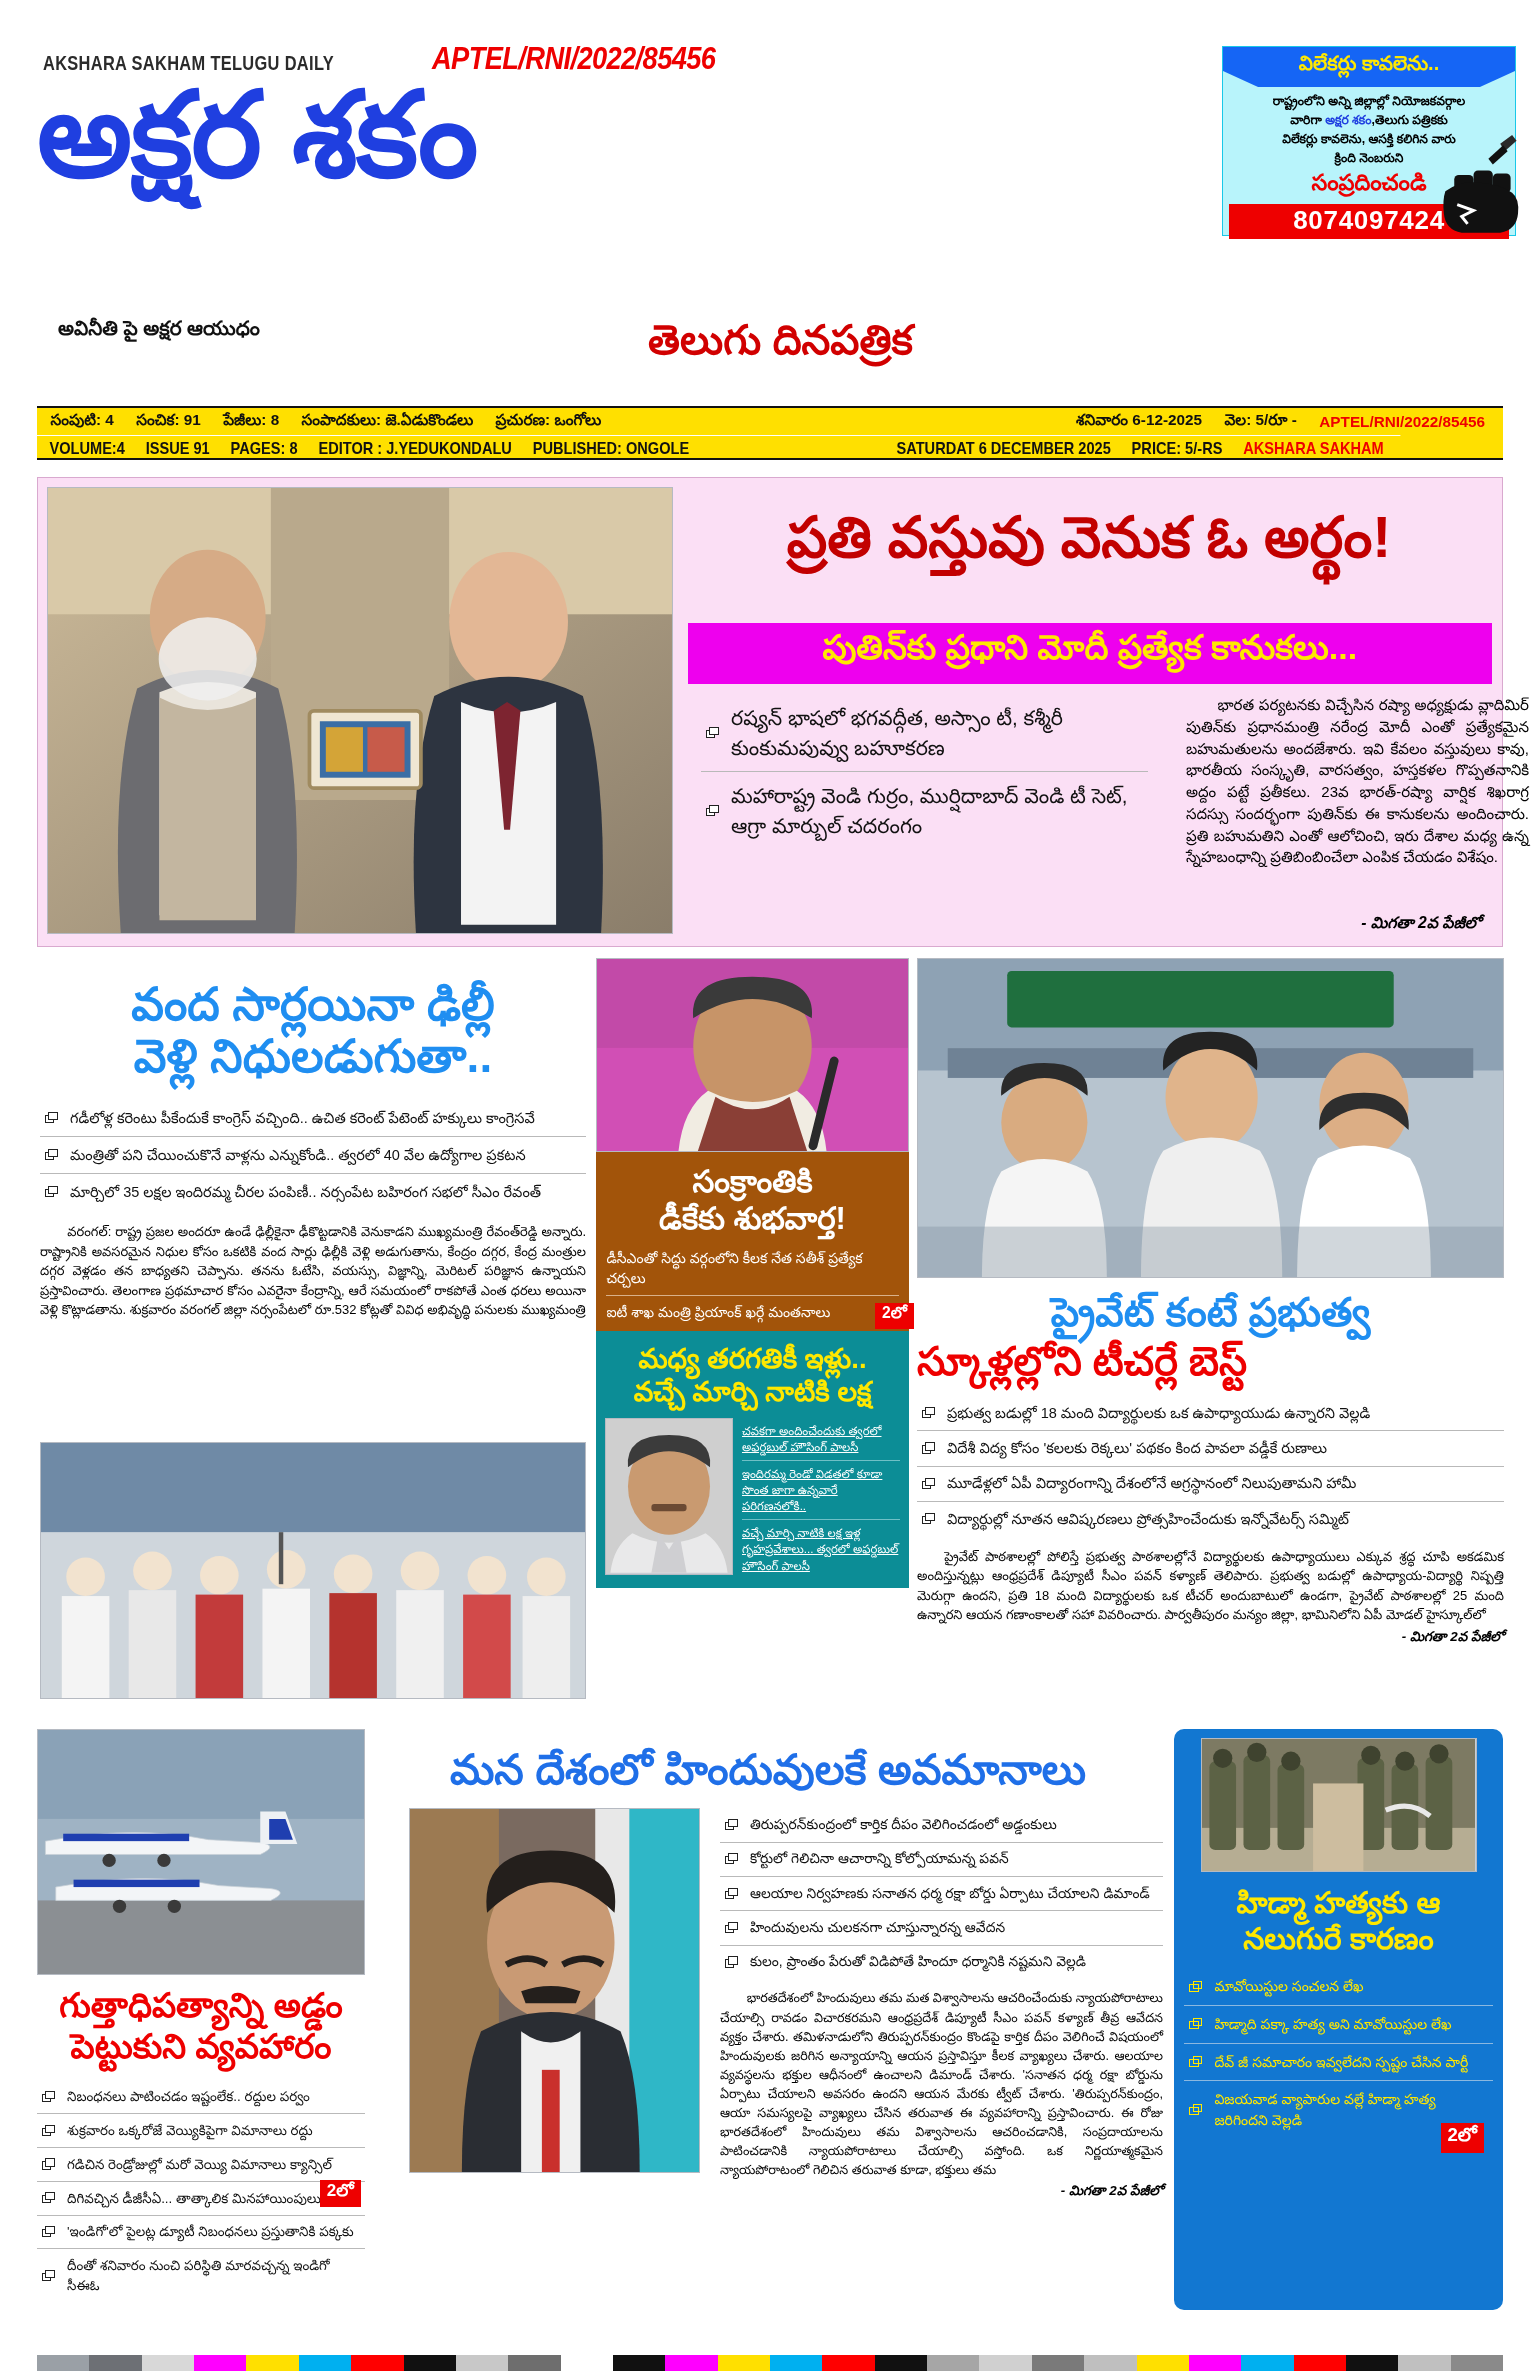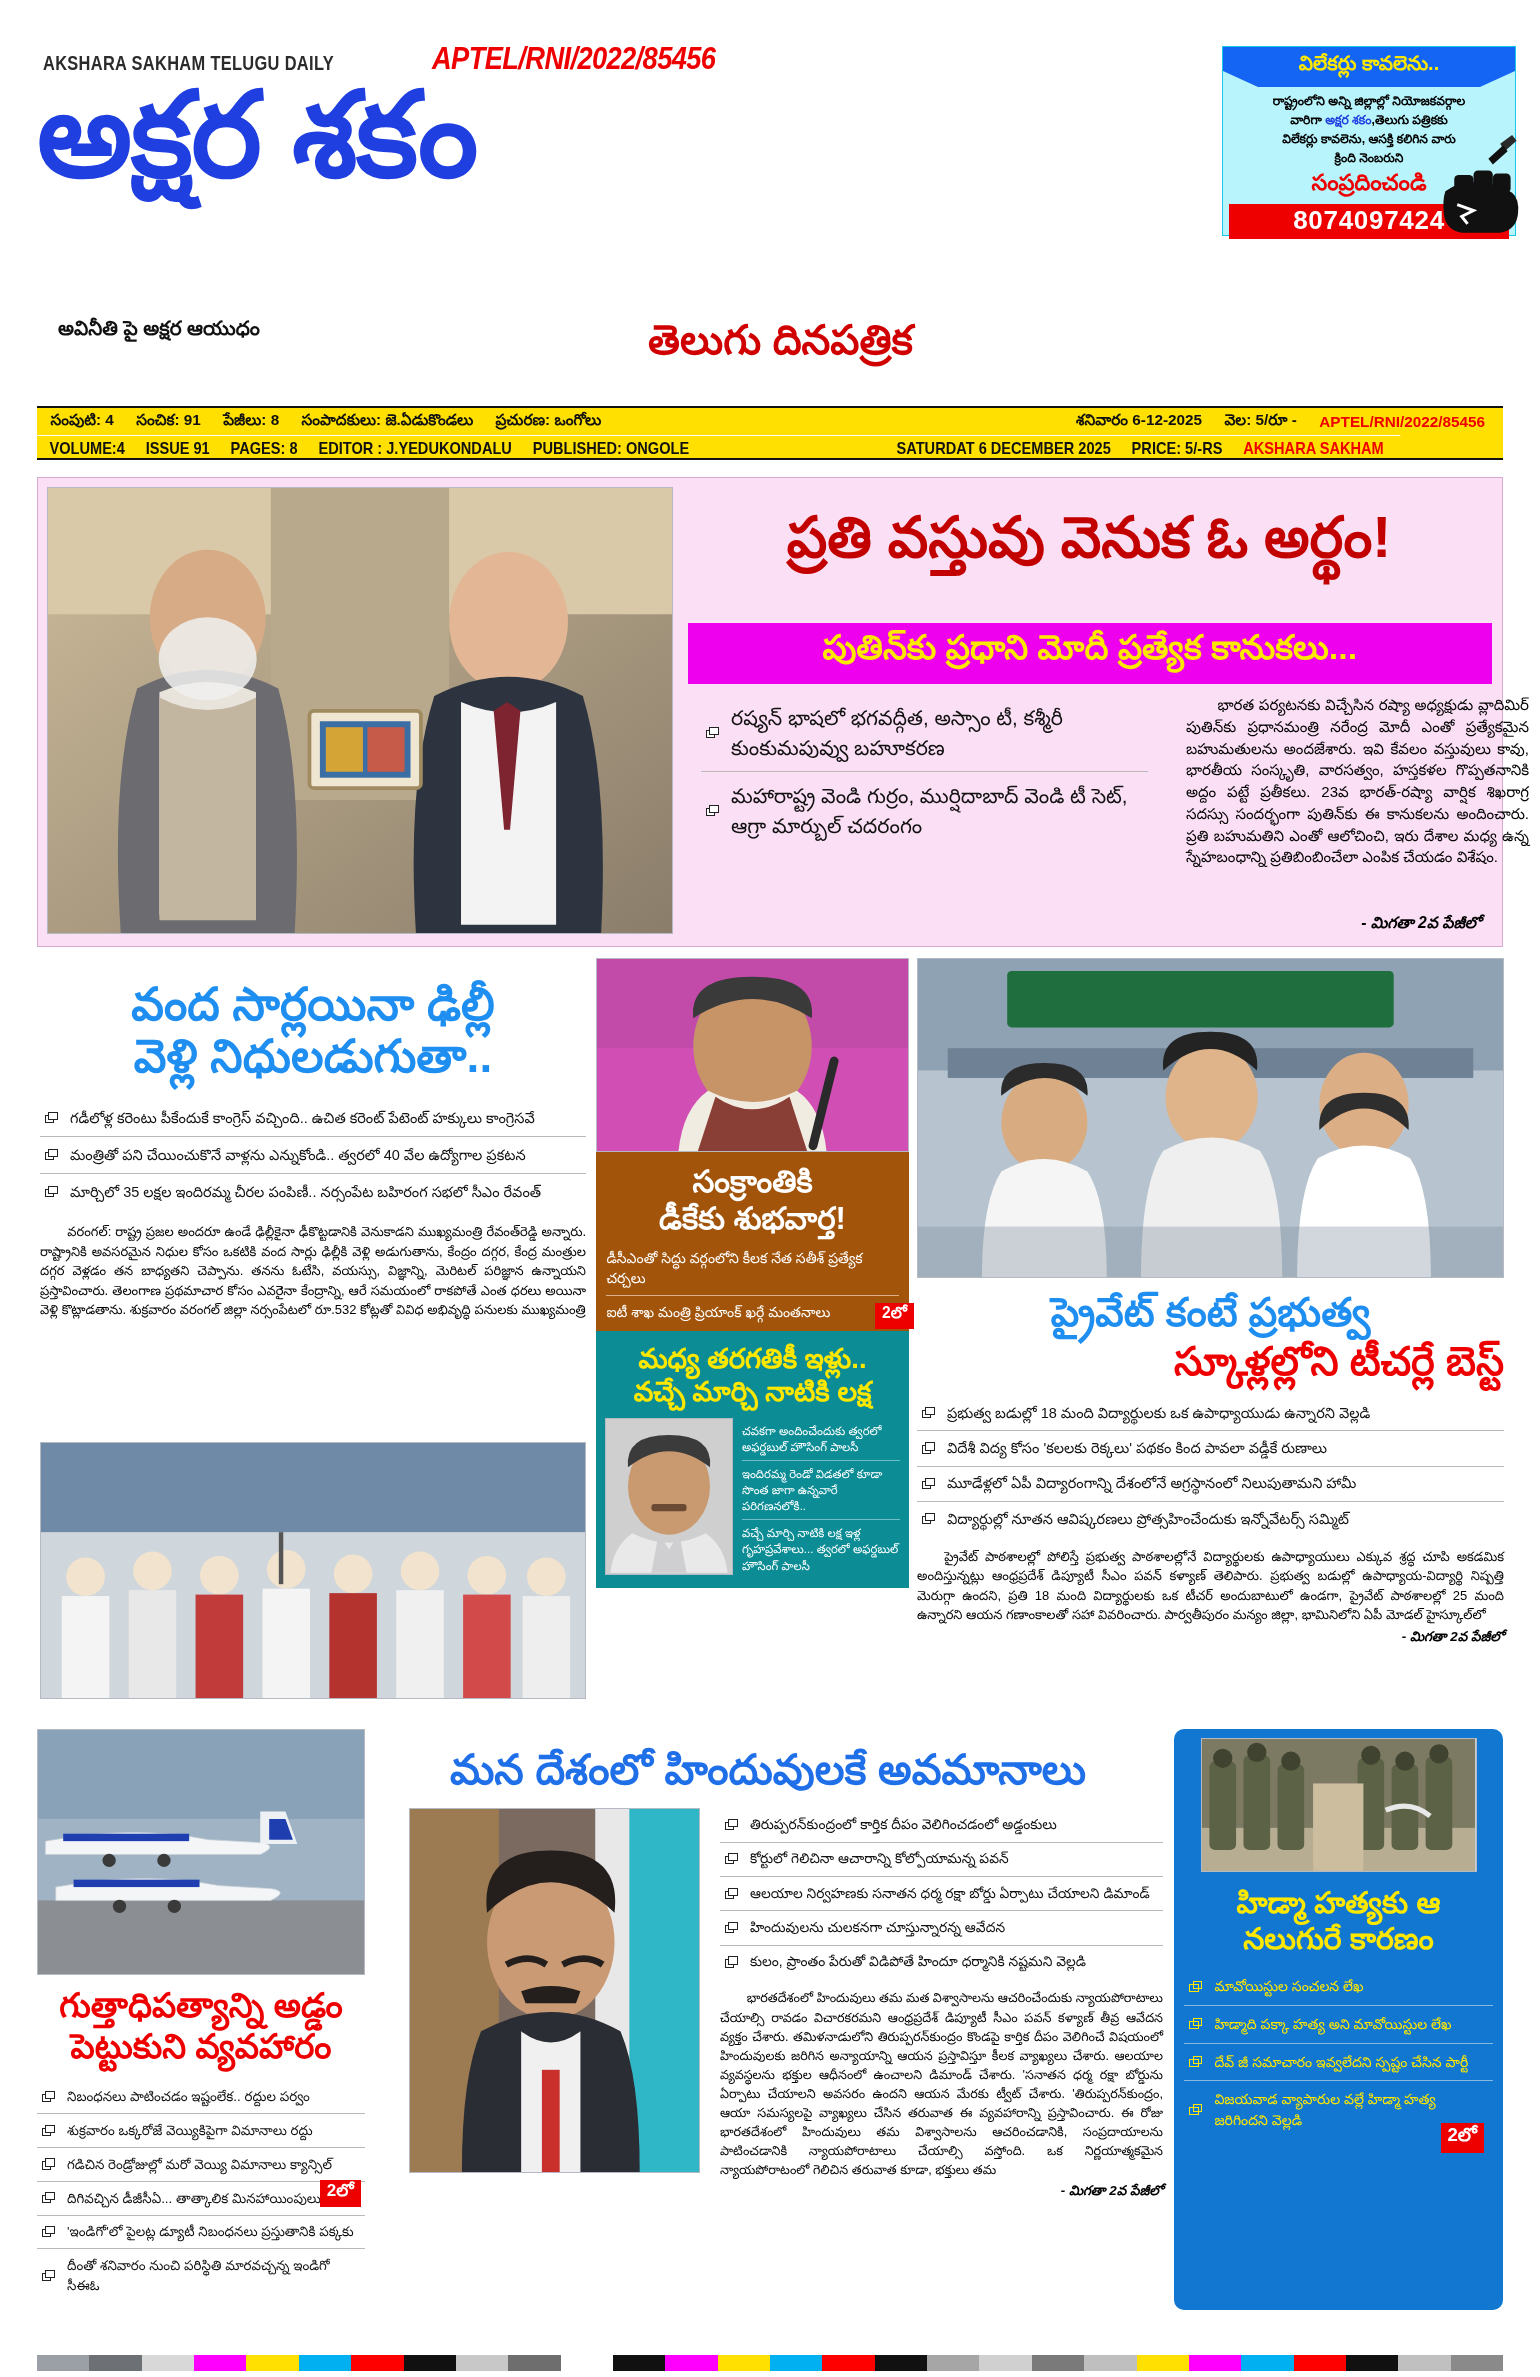--- a/index.html
+++ b/index.html
@@ -183,36 +183,36 @@
     font-size: 14px; margin-top: 6.7px; padding-top: 6.7px;
     border-top: 1.1px solid #d9b18a; line-height: 1.4;
   }
   .mc-teal {
     background: #0c8d96; color: #fff; padding: 10.4px 9px 9px; position: relative;
   }
   .mc-teal h2 { font-size: 27.6px; color: #ffe800; text-align: center; line-height: 1.2; }
   .mc-teal .flow { display: flex; gap: 9px; margin-top: 10.4px; }
   .mc-teal .ph { width: 128px; height: 157px; flex: none; }
   .mc-teal .txt { font-size: 11.6px; line-height: 1.42; color: #fff; }
-  .mc-teal .txt .itm { padding: 4.5px 0; border-bottom: 0.7px solid #6fc0c6; }
+  .mc-teal .txt .itm { padding: 4.5px 0; border-bottom: 0.7px solid #6fc0c6; text-decoration: underline; }
   .mc-teal .txt .itm:last-child { border-bottom: none; }
   .tag-mc { position: absolute; right: -4.5px; top: -28px; font-size: 15.7px; }
 
   .mid-right {
     position: absolute; left: 917px; top: 958px;
     width: 587px; height: 753px; background: #fff;
   }
   .mr-photo { width: 587px; height: 320px; }
   .mr-head1 {
     font-size: 40px; font-weight: bold; color: #1f8ef1;
     text-align: center; line-height: 1.1; margin-top: 12px;
   }
   .mr-head2 {
     font-size: 40px; font-weight: bold; color: #ee0000;
-    text-align: right; line-height: 1.1; margin-top: 4.5px;
+    text-align: left; line-height: 1.1; margin-top: 4.5px;
   }
   .mr-bullets { margin-top: 13.4px; font-size: 14.5px; color: #111; }
   .mr-bullets li { padding-top: 6.7px; padding-bottom: 6.7px; }
   .mr-body { margin-top: 10.4px; font-size: 13px; line-height: 1.5; }
   .mr-contd { margin-top: 4.5px; font-size: 13.4px; }
 
   
   .bot-left {
     position: absolute; left: 37px; top: 1729px;
     width: 328px; height: 581px;

